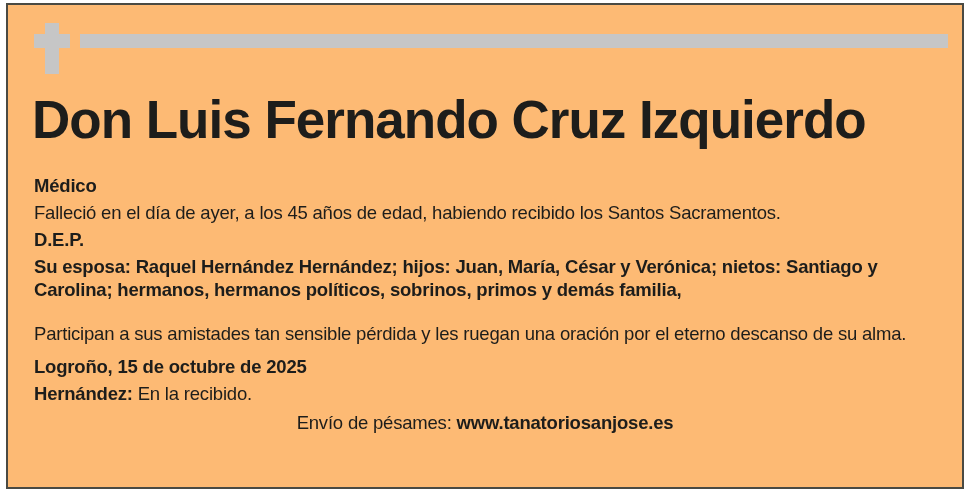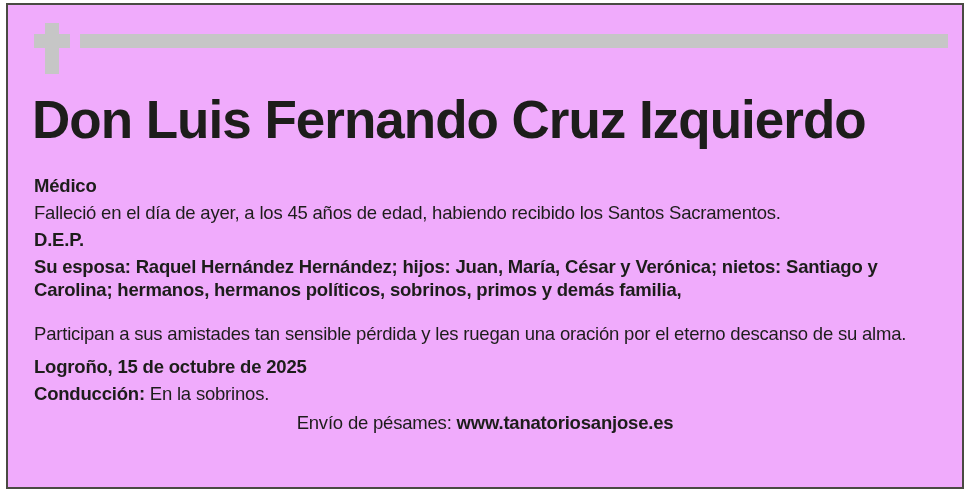--- a/index.html
+++ b/index.html
@@ -13,21 +13,21 @@
     font-family: "Liberation Sans", sans-serif;
     color: #1d1d1b;
     overflow: hidden;
   }
   .frame {
     box-sizing: border-box;
     margin: 3px 0 0 6px;
     width: 958px;
     height: 486px;
     border: 2px solid #4a4a43;
-    background: #f0abfc;
+    background: #fdba74;
     overflow: hidden;
   }
   .header {
     display: flex;
     align-items: flex-start;
     padding: 18px 14px 0 26px;
   }
   .cross-wrap { flex: 0 0 auto; }
   .cross-wrap svg { display: block; }
   .bar {
@@ -95,21 +95,21 @@
     <p class="dep b">D.E.P.</p>
 
     <p class="family b">Su esposa: Raquel Hernández Hernández; hijos: Juan, María, César y Verónica; nietos: Santiago y Carolina; hermanos, hermanos políticos, sobrinos, primos y demás familia,</p>
 
     <p class="participation">Participan a sus amistades tan sensible pérdida y les ruegan una oración por el eterno descanso de su alma.</p>
 
     <p class="dateline b">Logroño, 15 de octubre de 2025</p>
 
 
     <p class="conduccion">
-      <span class="b">Conducción:</span><span> En la sobrinos.</span>
+      <span class="b">Hernández:</span><span> En la recibido.</span>
     </p>
 
 
     <p class="condolences">
       <span>Envío de pésames: </span><a href="#" class="site-link">www.tanatoriosanjose.es</a>
     </p>
 
   </div>
 </div>
 

